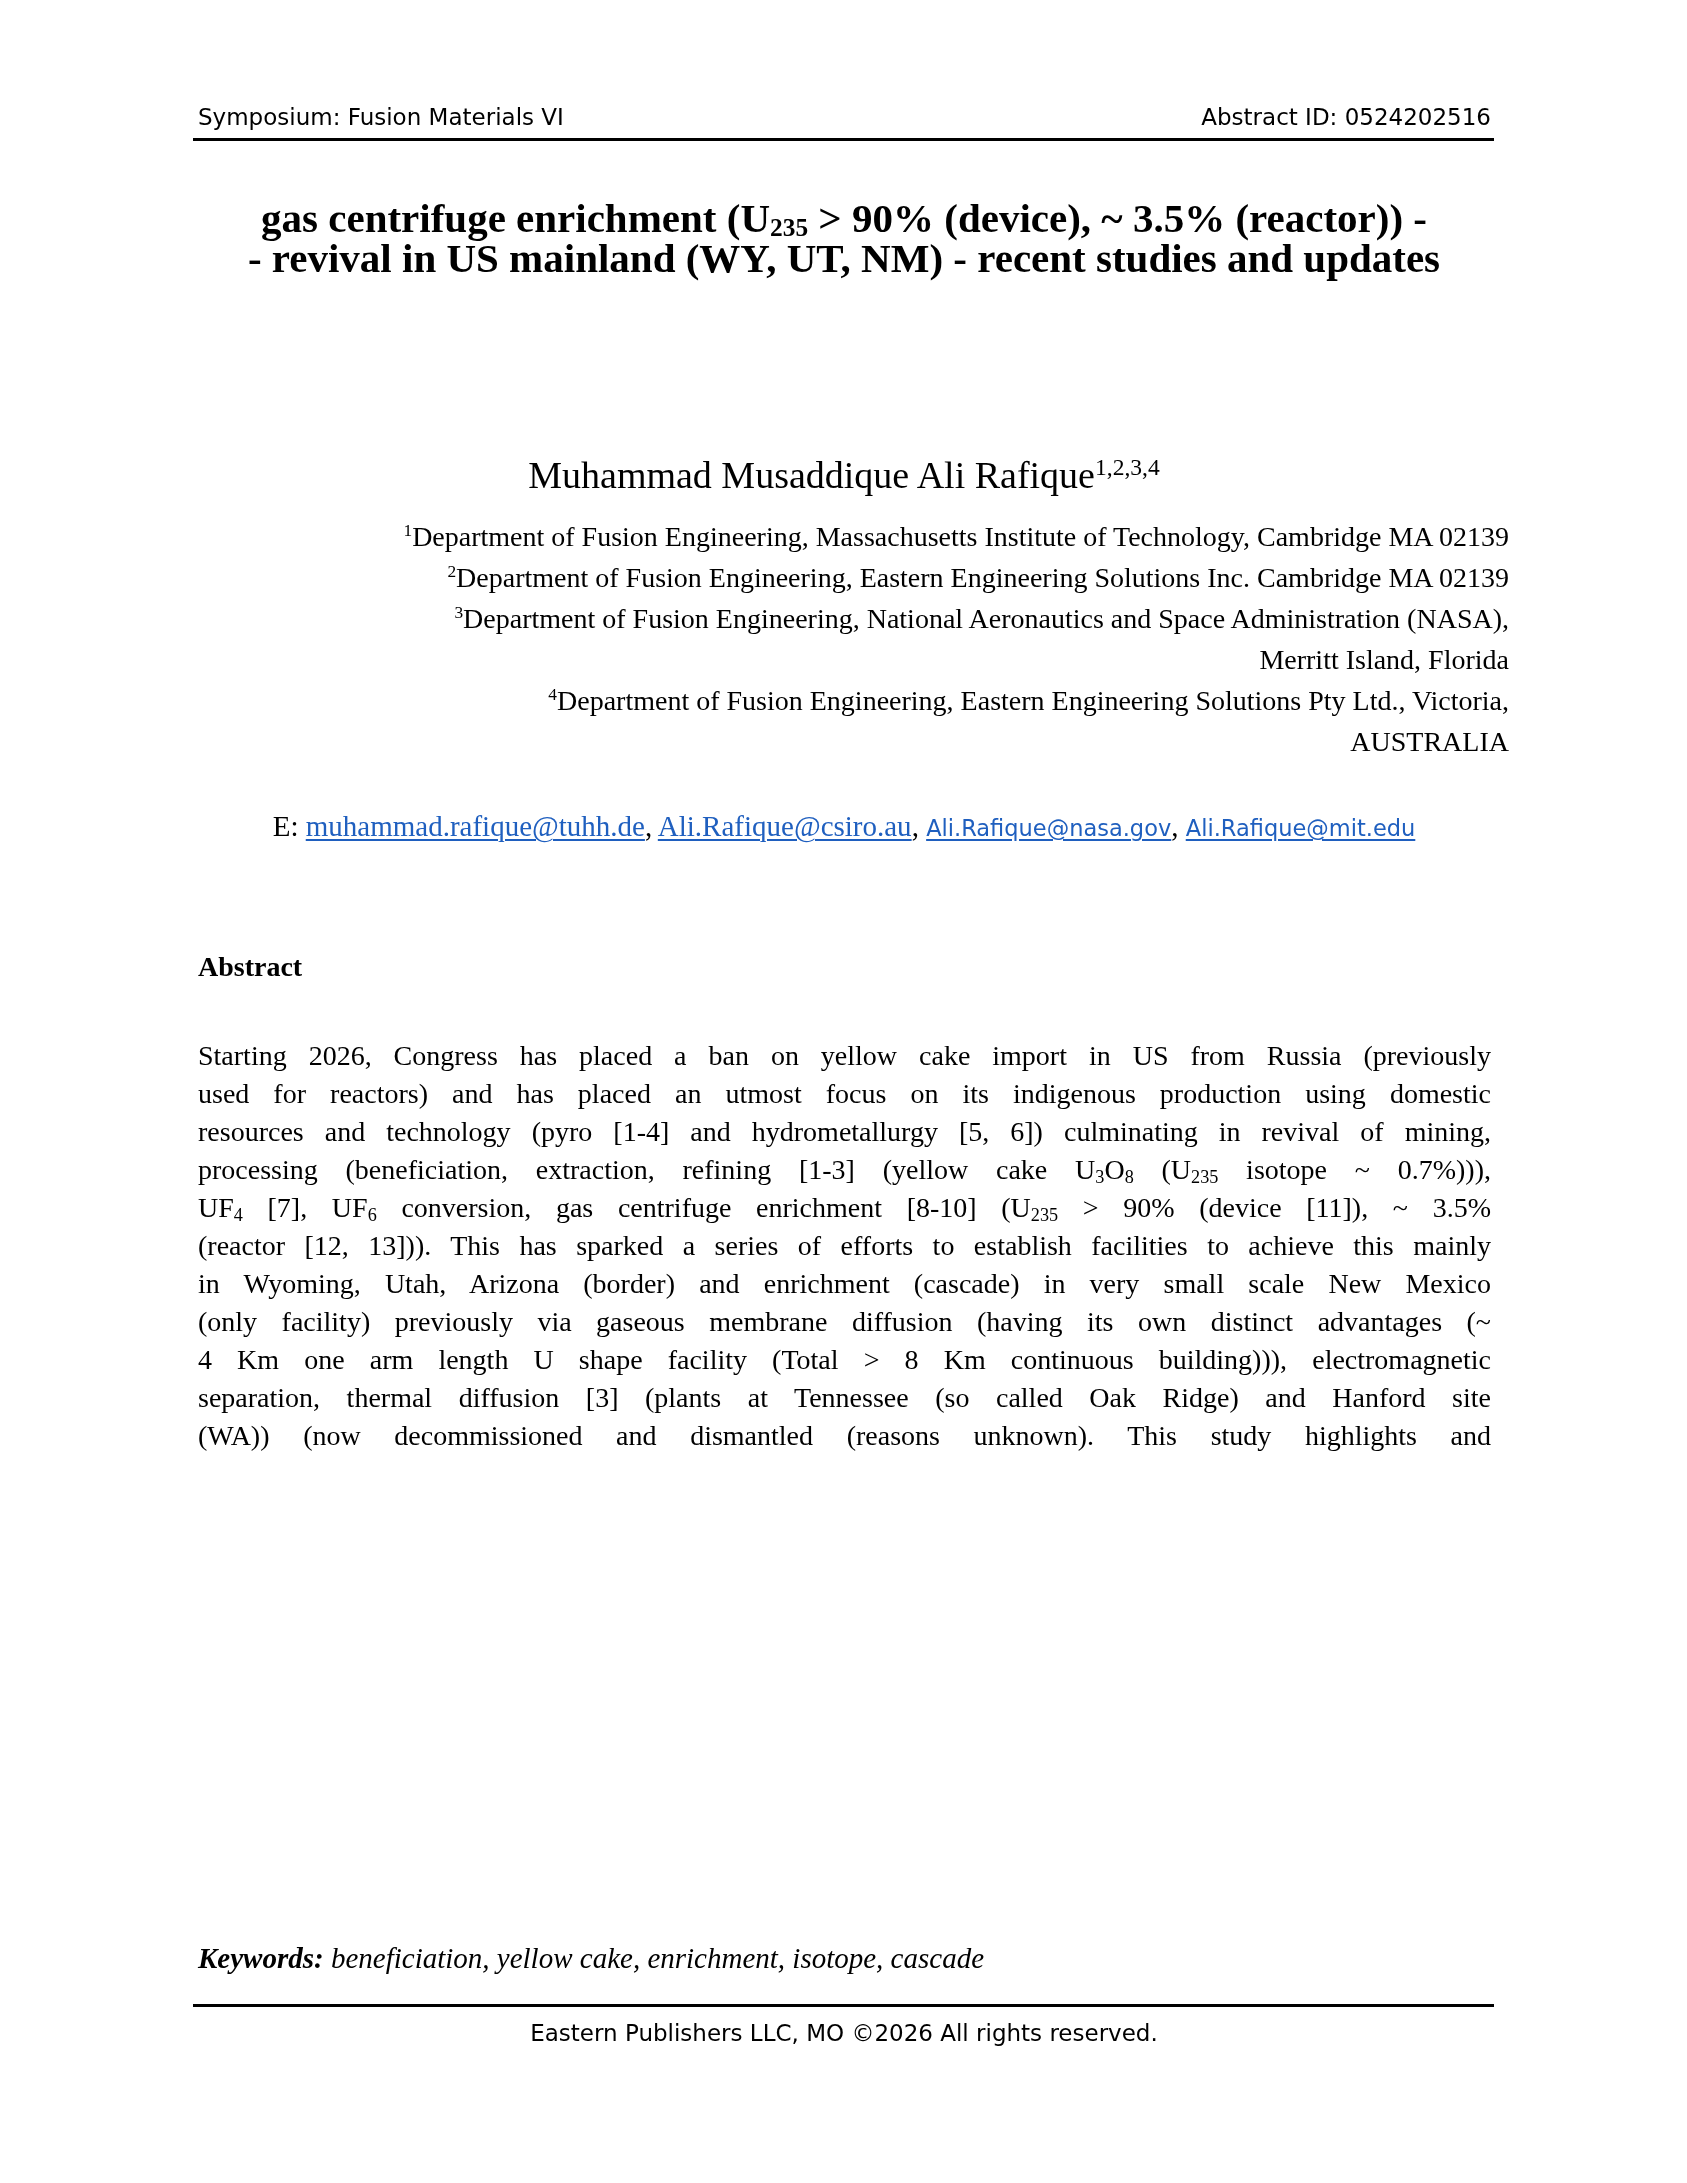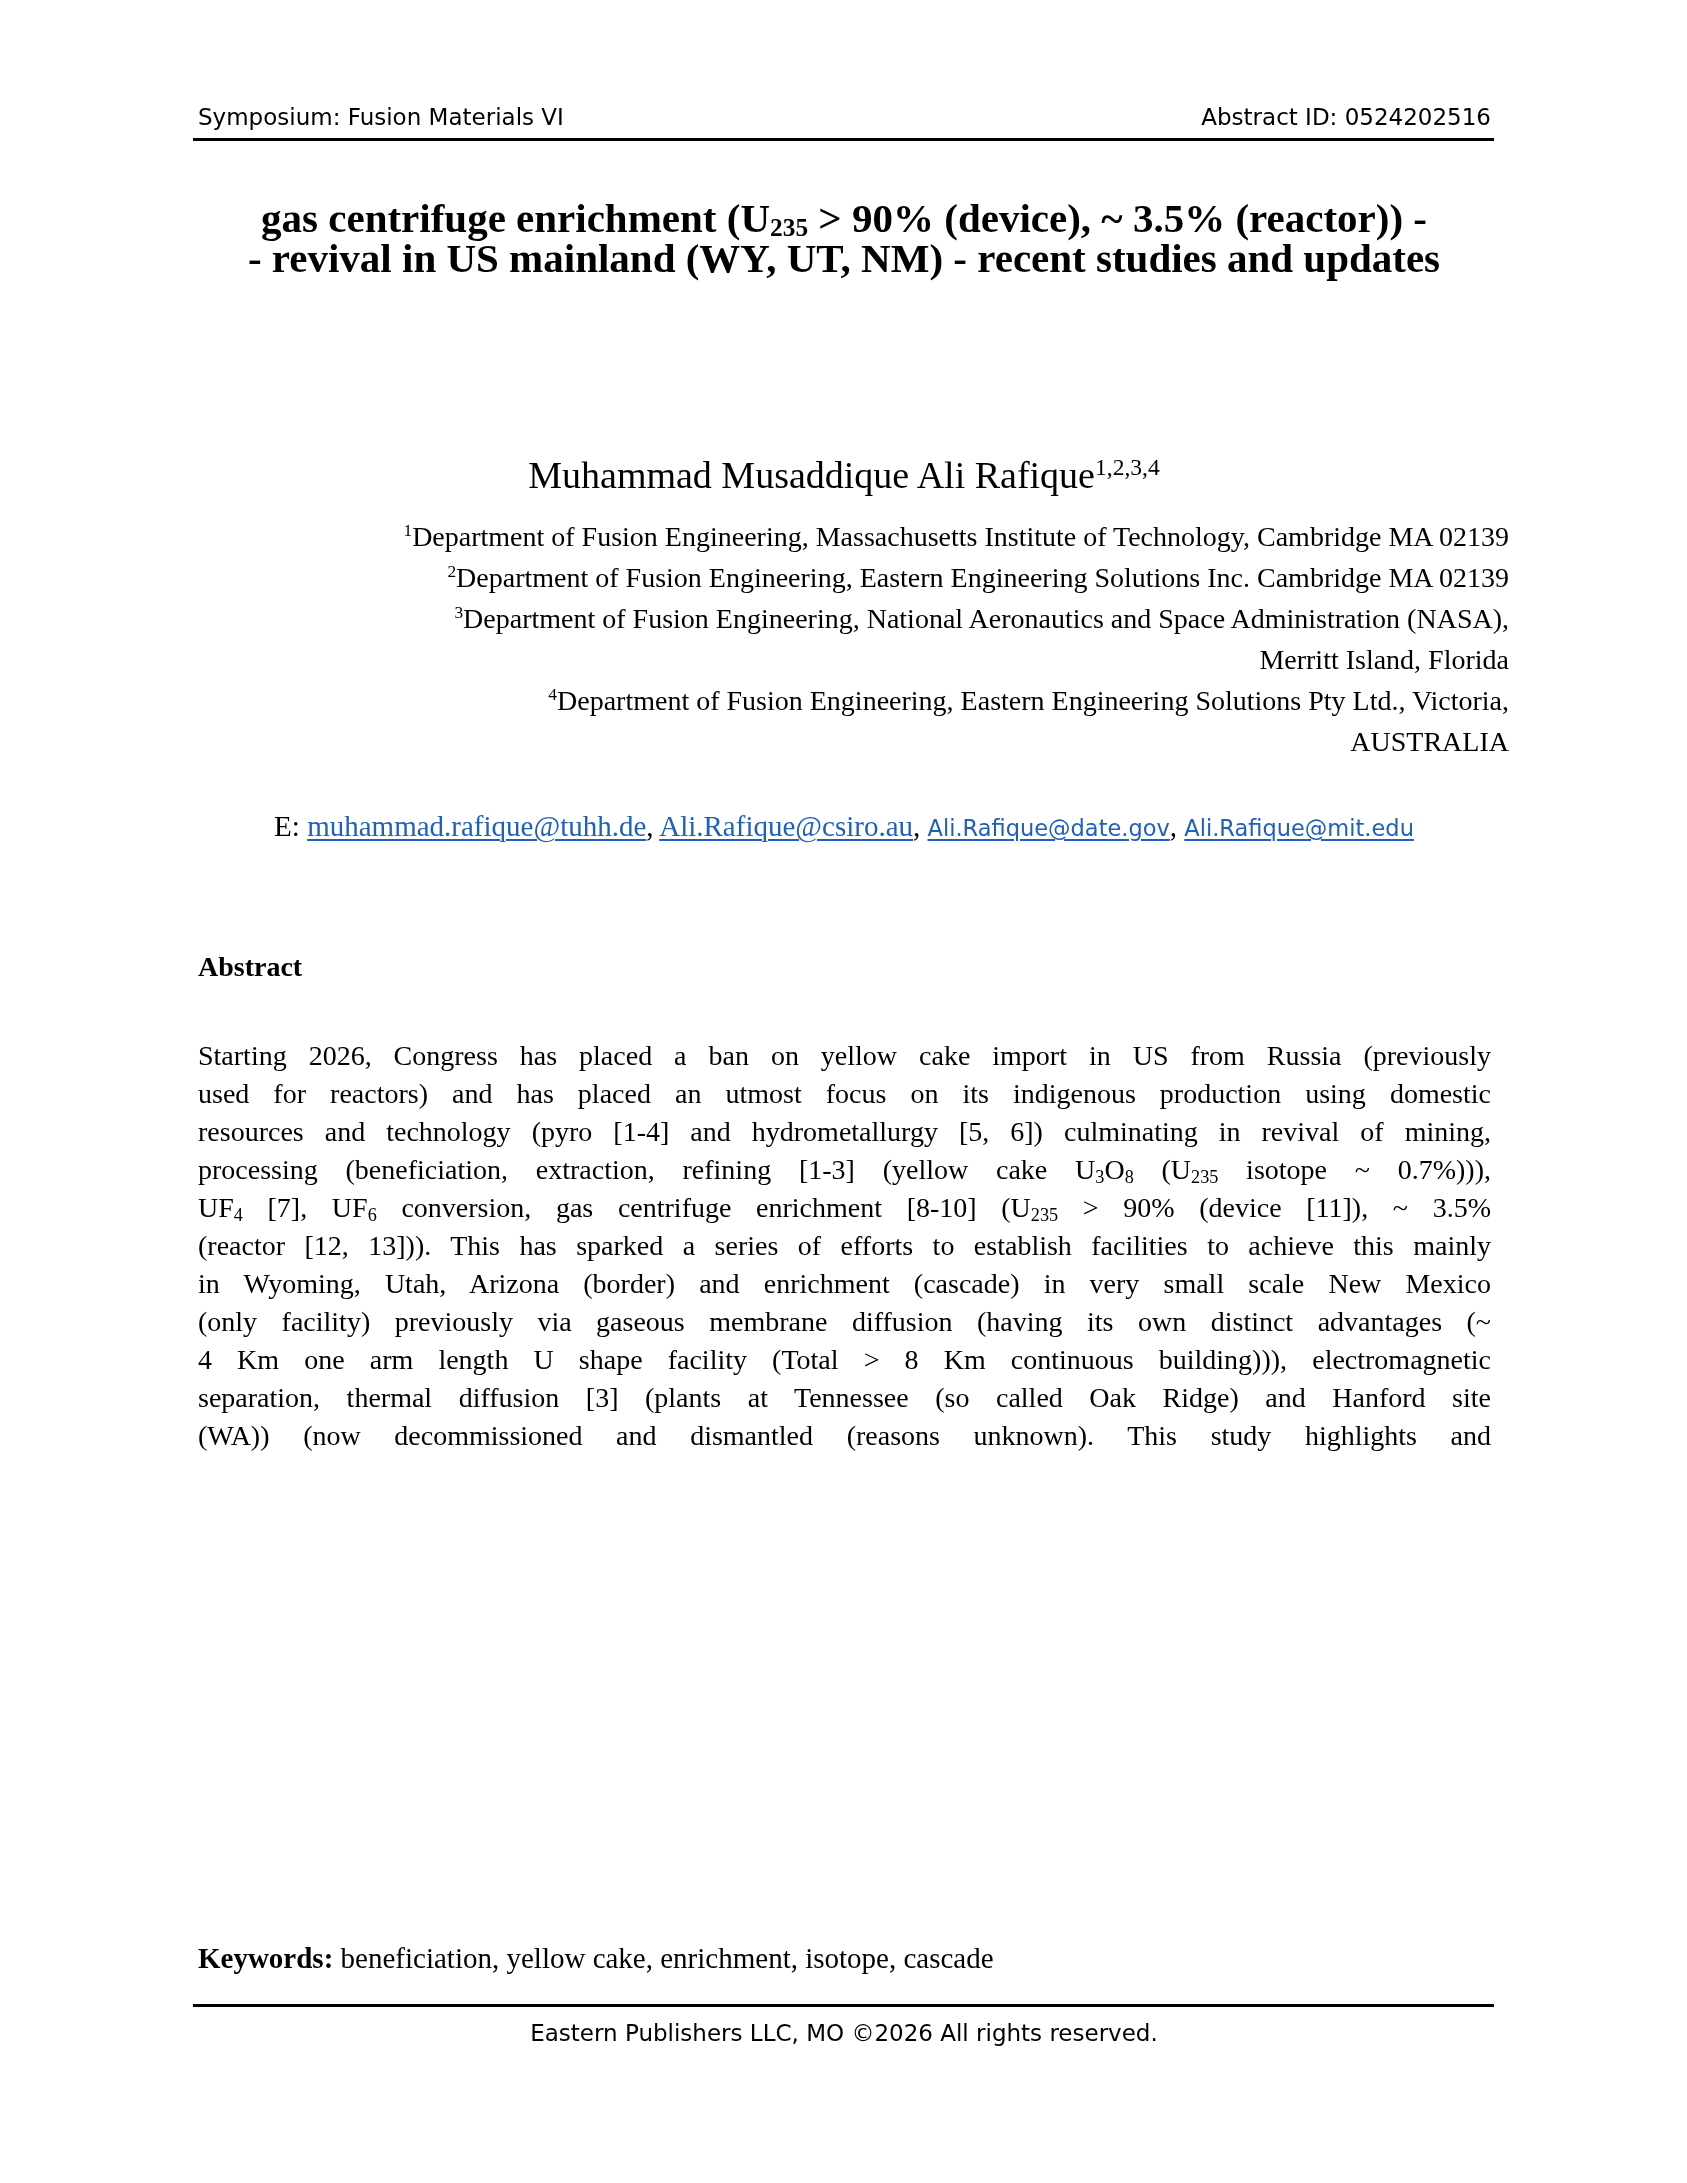--- a/index.html
+++ b/index.html
@@ -37,21 +37,21 @@
   .abs-head { position: absolute; left: 198px; top: 948px; font-family: "Liberation Serif", serif;
               font-weight: bold; font-size: 28px; line-height: 37px; }
 
   .abs-body { position: absolute; left: 198px; top: 1037px; width: 1293px; font-family: "Liberation Serif", serif;
               font-size: 28px; line-height: 38px; }
   .abs-body .ln { display: block; white-space: nowrap; text-align: justify; text-align-last: justify; }
   .abs-body .ln.last { text-align-last: left; }
   .abs-body .sub { font-size: 0.65em; vertical-align: -0.2em; }
 
   .keywords { position: absolute; left: 198px; top: 1940px; font-family: "Liberation Serif", serif;
-              font-size: 29px; line-height: 37px; white-space: nowrap; }
+              font-size: 29px; line-height: 37px; white-space: nowrap; font-style: italic; }
   .keywords .kw-label { font-weight: bold; }
 
   .foot-rule { position: absolute; left: 193px; top: 2004px; width: 1301px; height: 2.6px; background: #000; }
   .footer { position: absolute; left: 179px; top: 2015px; width: 1330px; text-align: center;
             font-family: "DejaVu Sans", sans-serif; font-size: 23px; line-height: 36px; }
 </style>
 </head>
 <body>
 
 <div class="page">
@@ -75,21 +75,21 @@
     <span class="ln"><sup>1</sup><span>Department of Fusion Engineering, Massachusetts Institute of Technology, Cambridge MA 02139</span></span>
     <span class="ln"><sup>2</sup><span>Department of Fusion Engineering, Eastern Engineering Solutions Inc. Cambridge MA 02139</span></span>
     <span class="ln"><sup>3</sup><span>Department of Fusion Engineering, National Aeronautics and Space Administration (NASA),</span></span>
     <span class="ln">Merritt Island, Florida</span>
     <span class="ln"><sup>4</sup><span>Department of Fusion Engineering, Eastern Engineering Solutions Pty Ltd., Victoria,</span></span>
     <span class="ln">AUSTRALIA</span>
   </div>
 
   <div class="emails">
     <span>E:</span>
-    <a>muhammad.rafique@tuhh.de</a><span>, </span><a>Ali.Rafique@csiro.au</a><span>, </span><a class="small">Ali.Rafique@date.gov</a><span>, </span><a class="small">Ali.Rafique@mit.edu</a>
+    <a>muhammad.rafique@tuhh.de</a><span>, </span><a>Ali.Rafique@csiro.au</a><span>, </span><a class="small">Ali.Rafique@nasa.gov</a><span>, </span><a class="small">Ali.Rafique@mit.edu</a>
   </div>
 
   <div class="abs-head">Abstract</div>
 
   <div class="abs-body">
     <span class="ln">Starting 2026, Congress has placed a ban on yellow cake import in US from Russia (previously</span>
     <span class="ln">used for reactors) and has placed an utmost focus on its indigenous production using domestic</span>
     <span class="ln">resources and technology (pyro [1-4] and hydrometallurgy [5, 6]) culminating in revival of mining,</span>
     <span class="ln"><span>processing (beneficiation, extraction, refining [1-3] (yellow cake U</span><span class="sub">3</span><span>O</span><span class="sub">8</span><span> (U</span><span class="sub">235</span><span> isotope ~ 0.7%))),</span></span>
     <span class="ln"><span>UF</span><span class="sub">4</span><span> [7], UF</span><span class="sub">6</span><span> conversion, gas centrifuge enrichment [8-10] (U</span><span class="sub">235</span><span> &gt; 90% (device [11]), ~ 3.5%</span></span>

